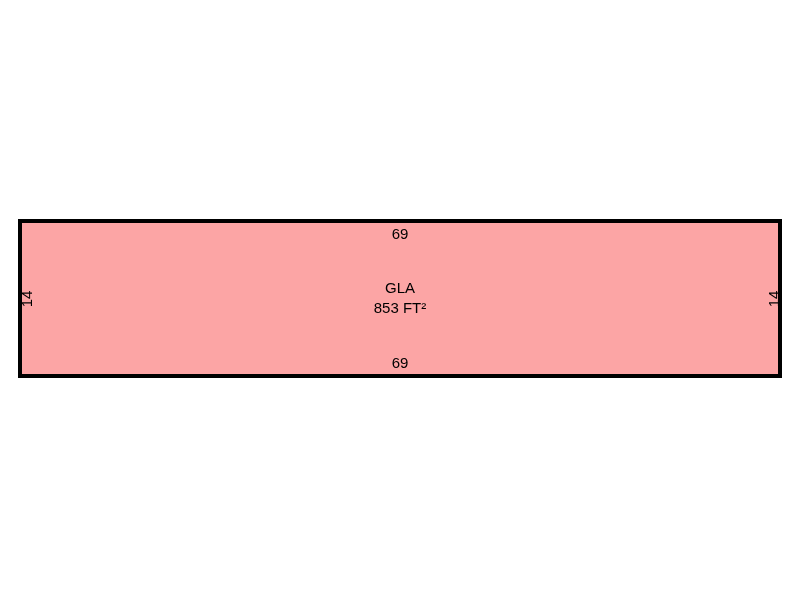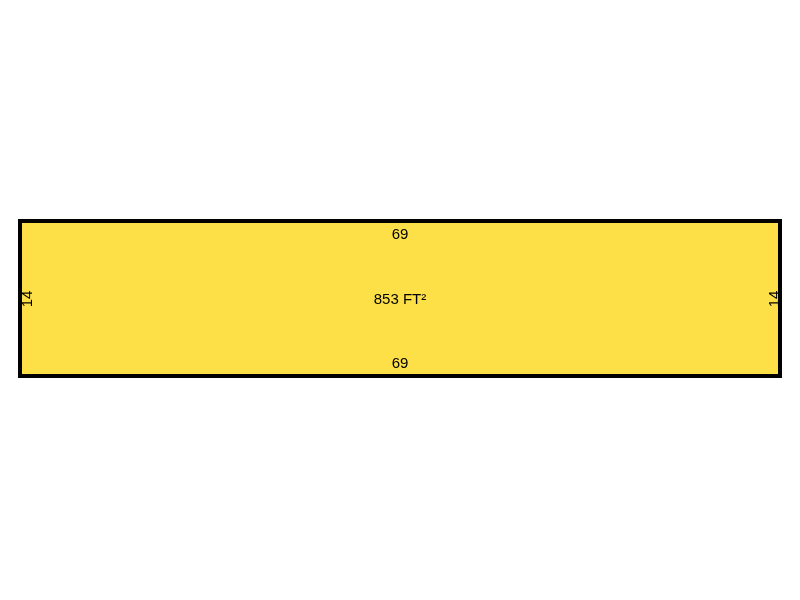--- a/index.html
+++ b/index.html
@@ -18,21 +18,21 @@
     overflow: hidden;
   }
   .room {
     position: absolute;
     left: 18px;
     top: 219px;
     width: 764px;
     height: 159px;
     border: 4px solid #000000;
     box-sizing: border-box;
-    background: #fde047;
+    background: #fca5a5;
   }
   .dim {
     position: absolute;
     color: #000000;
     font-size: 15px;
     line-height: 17px;
     white-space: nowrap;
   }
   .dim-top {
     top: 2px;
@@ -71,16 +71,17 @@
 </head>
 <body>
 
 <div class="canvas">
   <div class="room">
     <span class="dim dim-top">69</span>
     <span class="dim dim-bottom">69</span>
     <span class="dim dim-left">14</span>
     <span class="dim dim-right">14</span>
     <div class="room-center">
+      <div>GLA</div>
       <div>853 FT²</div>
     </div>
   </div>
 </div>
 
 </body></html>

